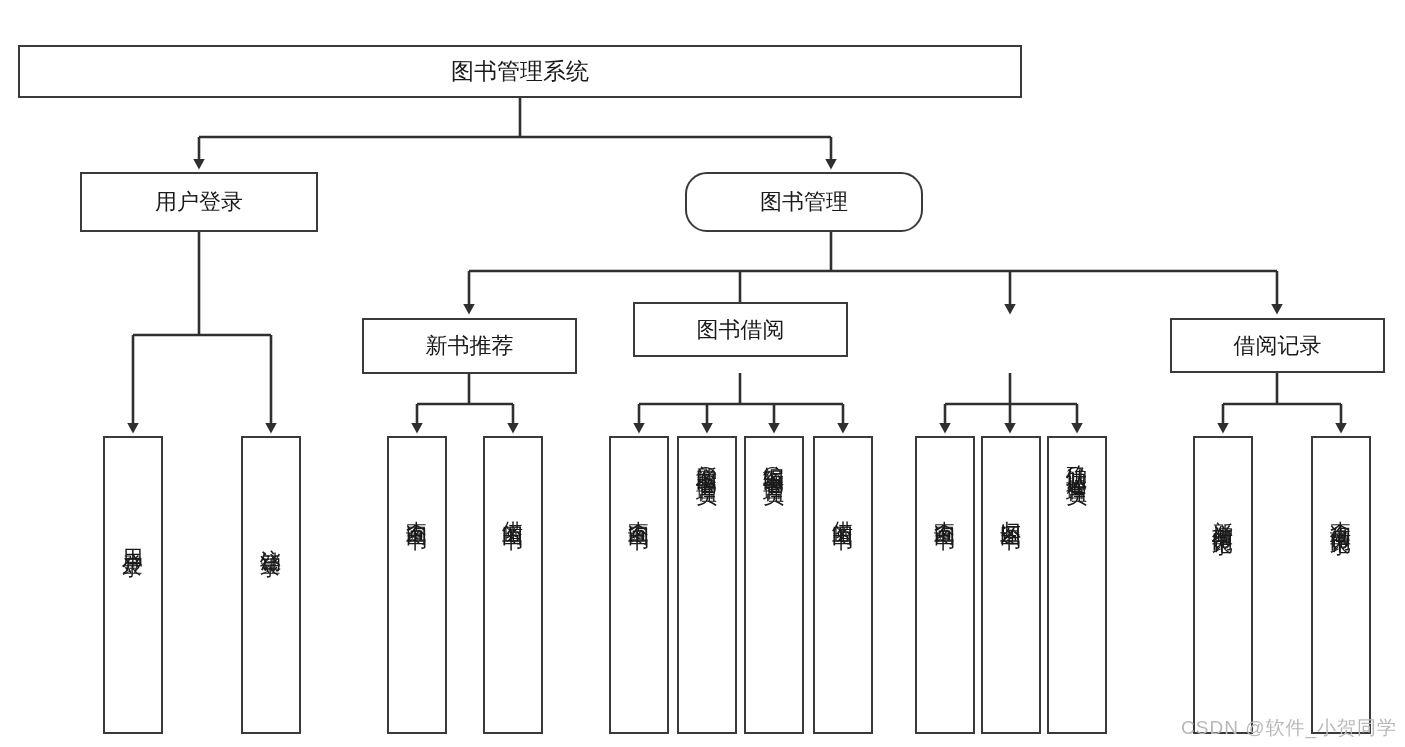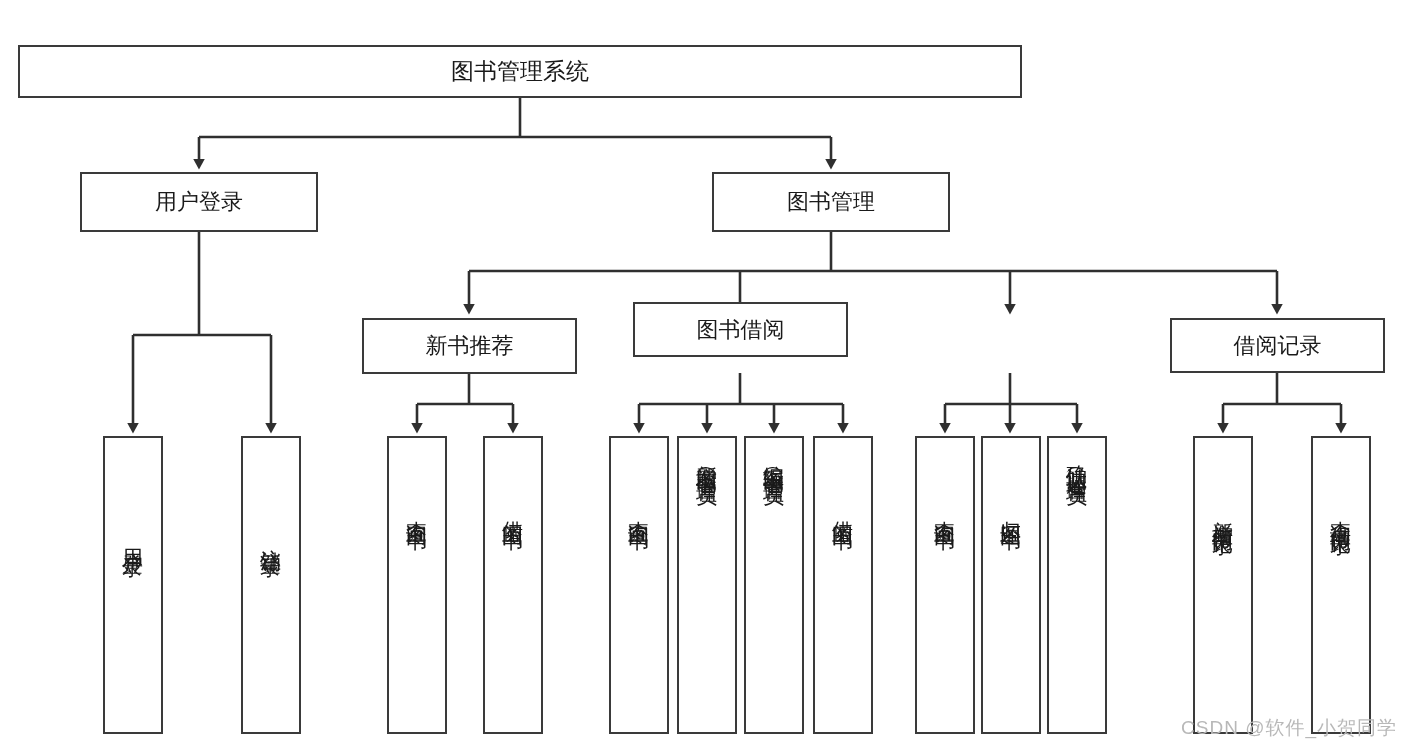--- a/index.html
+++ b/index.html
@@ -130,21 +130,21 @@
     </g>
   </svg>
 
   <div class="node node-root" style="left:18px; top:13px; width:1004px; height:53px;margin-top:32px;">
     <span>图书管理系统</span>
   </div>
 
   <div class="node node-branch" style="left:80px; top:172px; width:238px; height:60px;">
     <span>用户登录</span>
   </div>
-  <div class="node node-branch" style="left:712px; top:172px; width:238px; height:60px;">
+  <div class="node node-branch" style="left:685px; top:172px; width:238px; height:60px;border-radius:22px;">
     <span>图书管理</span>
   </div>
 
   <div class="node node-branch" style="left:362px; top:318px; width:215px; height:56px;">
     <span>新书推荐</span>
   </div>
   <div class="node node-branch" style="left:633px; top:302px; width:215px; height:55px;justify-content:center;">
     <span>图书借阅</span>
   </div>
   <div class="node node-branch" style="left:1170px; top:318px; width:215px; height:55px;">

